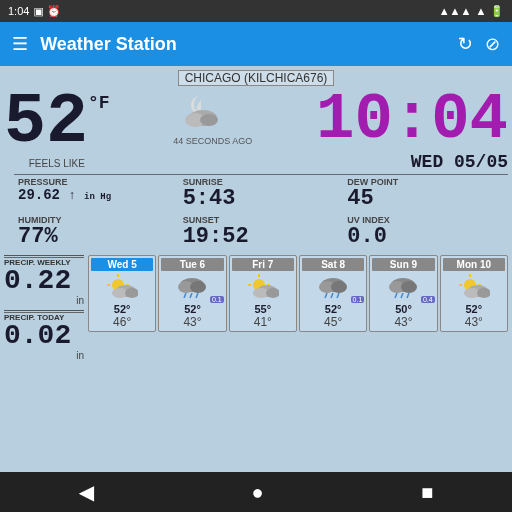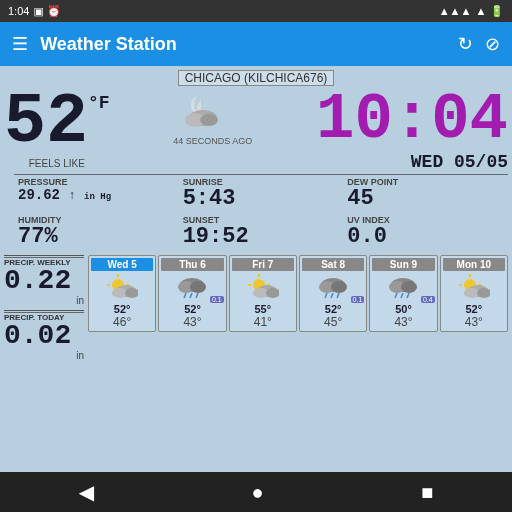--- a/index.html
+++ b/index.html
@@ -373,21 +373,21 @@
         <line x1="1" y1="12" x2="4" y2="12" stroke="#f5c518" stroke-width="2"></line>
         <line x1="20" y1="12" x2="23" y2="12" stroke="#f5c518" stroke-width="2"></line>
         <ellipse cx="20" cy="18" rx="10" ry="6" fill="#aaa"></ellipse>
         <ellipse cx="14" cy="20" rx="8" ry="5" fill="#bbb"></ellipse>
         <ellipse cx="26" cy="20" rx="7" ry="5" fill="#999"></ellipse>
       </svg></div>
             <div class="forecast-high">52°</div>
             <div class="forecast-low">46°</div>
           </div>
           <div class="forecast-day">
-            <div class="forecast-day-header">Thu 6</div>
+            <div class="forecast-day-header">Tue 6</div>
             <div style="position: relative; text-align: center;"><svg width="32" height="26" viewBox="0 0 32 26">
         <ellipse cx="16" cy="12" rx="12" ry="7" fill="#888"></ellipse>
         <ellipse cx="10" cy="14" rx="8" ry="6" fill="#999"></ellipse>
         <ellipse cx="22" cy="14" rx="8" ry="6" fill="#777"></ellipse>
         <line x1="10" y1="20" x2="8" y2="25" stroke="#4488cc" stroke-width="1.5"></line>
         <line x1="16" y1="20" x2="14" y2="25" stroke="#4488cc" stroke-width="1.5"></line>
         <line x1="22" y1="20" x2="20" y2="25" stroke="#4488cc" stroke-width="1.5"></line>
       </svg><span style="font-size: 7px; background: rgba(80, 80, 180, 0.8); color: white; border-radius: 2px; padding: 0px 2px; position: absolute; right: 0px; bottom: 0px;">0.1</span></div>
             <div class="forecast-high">52°</div>
             <div class="forecast-low">43°</div>

